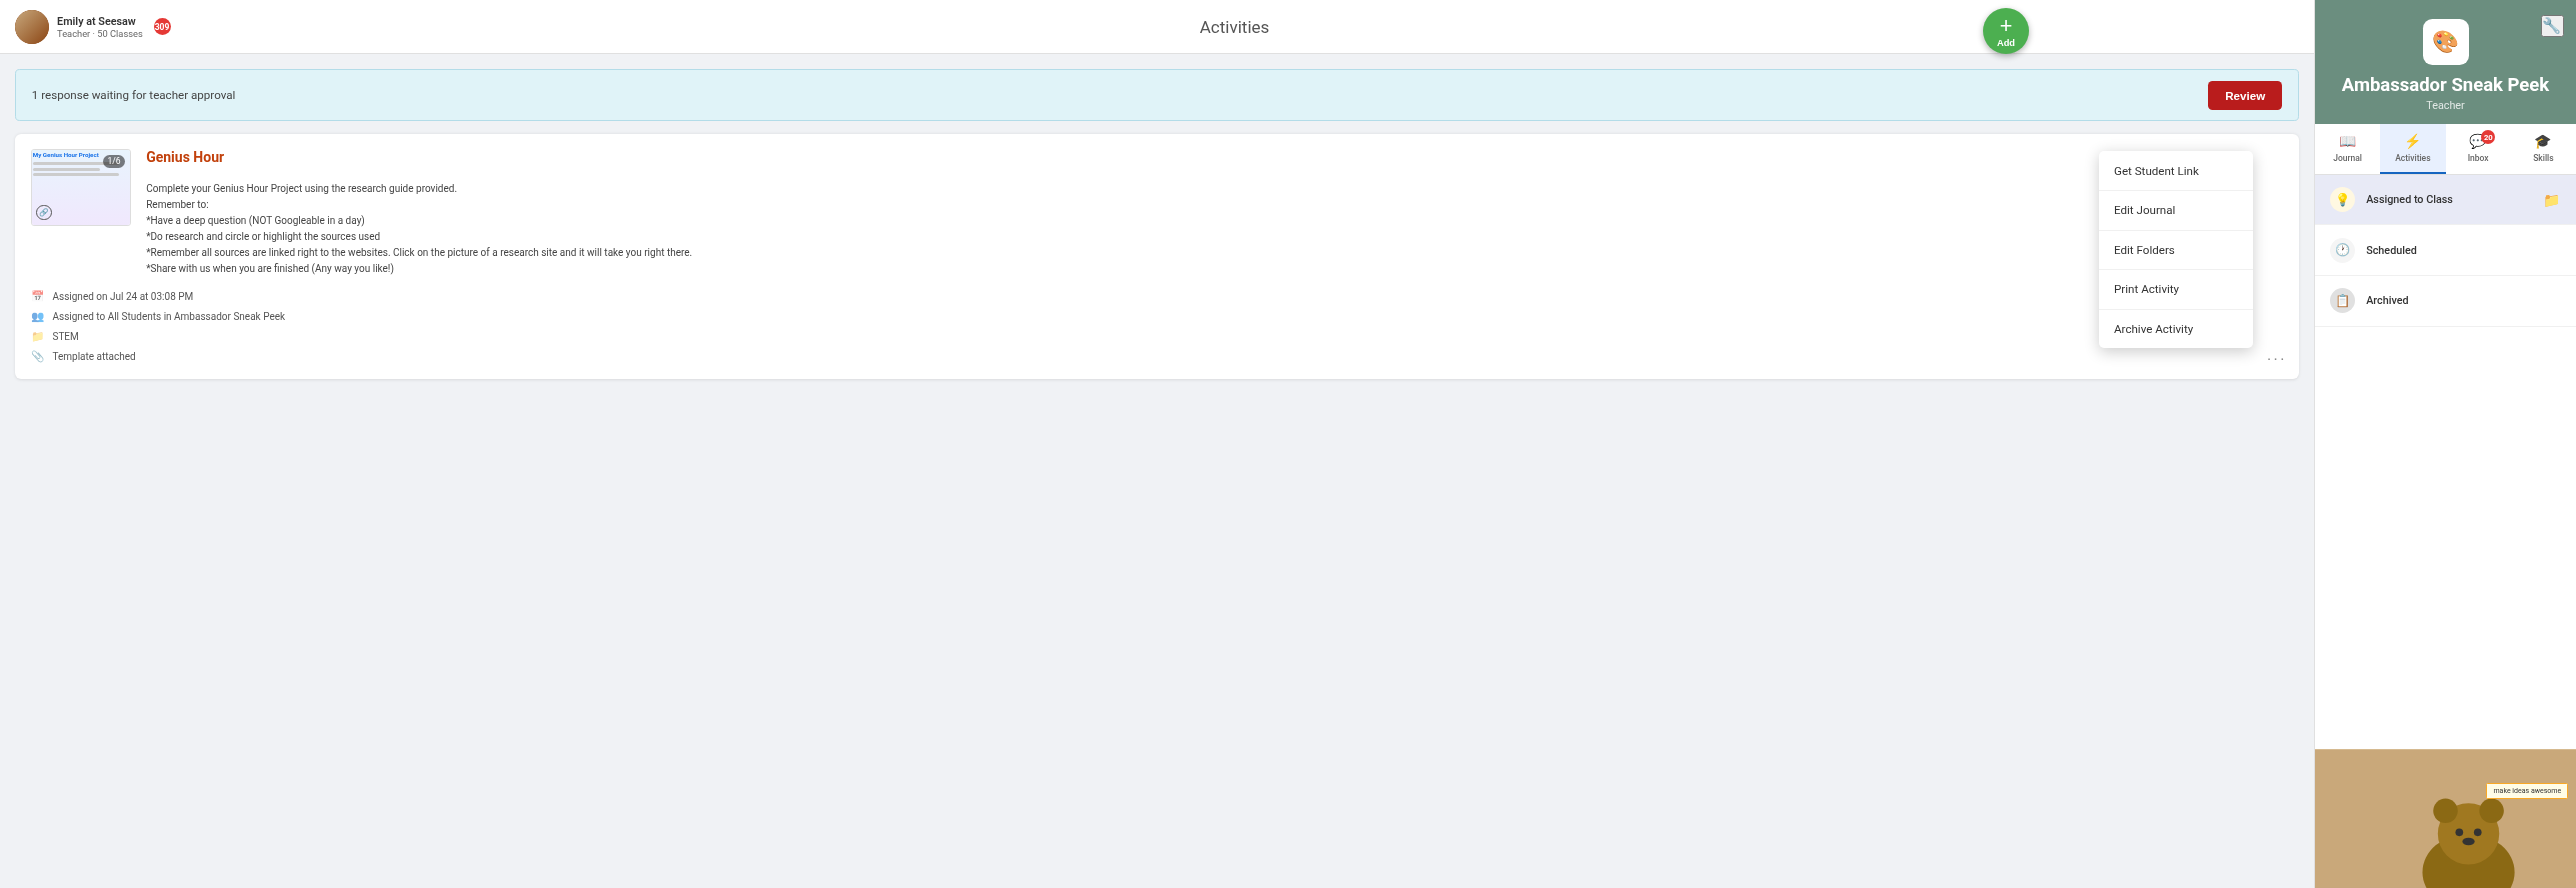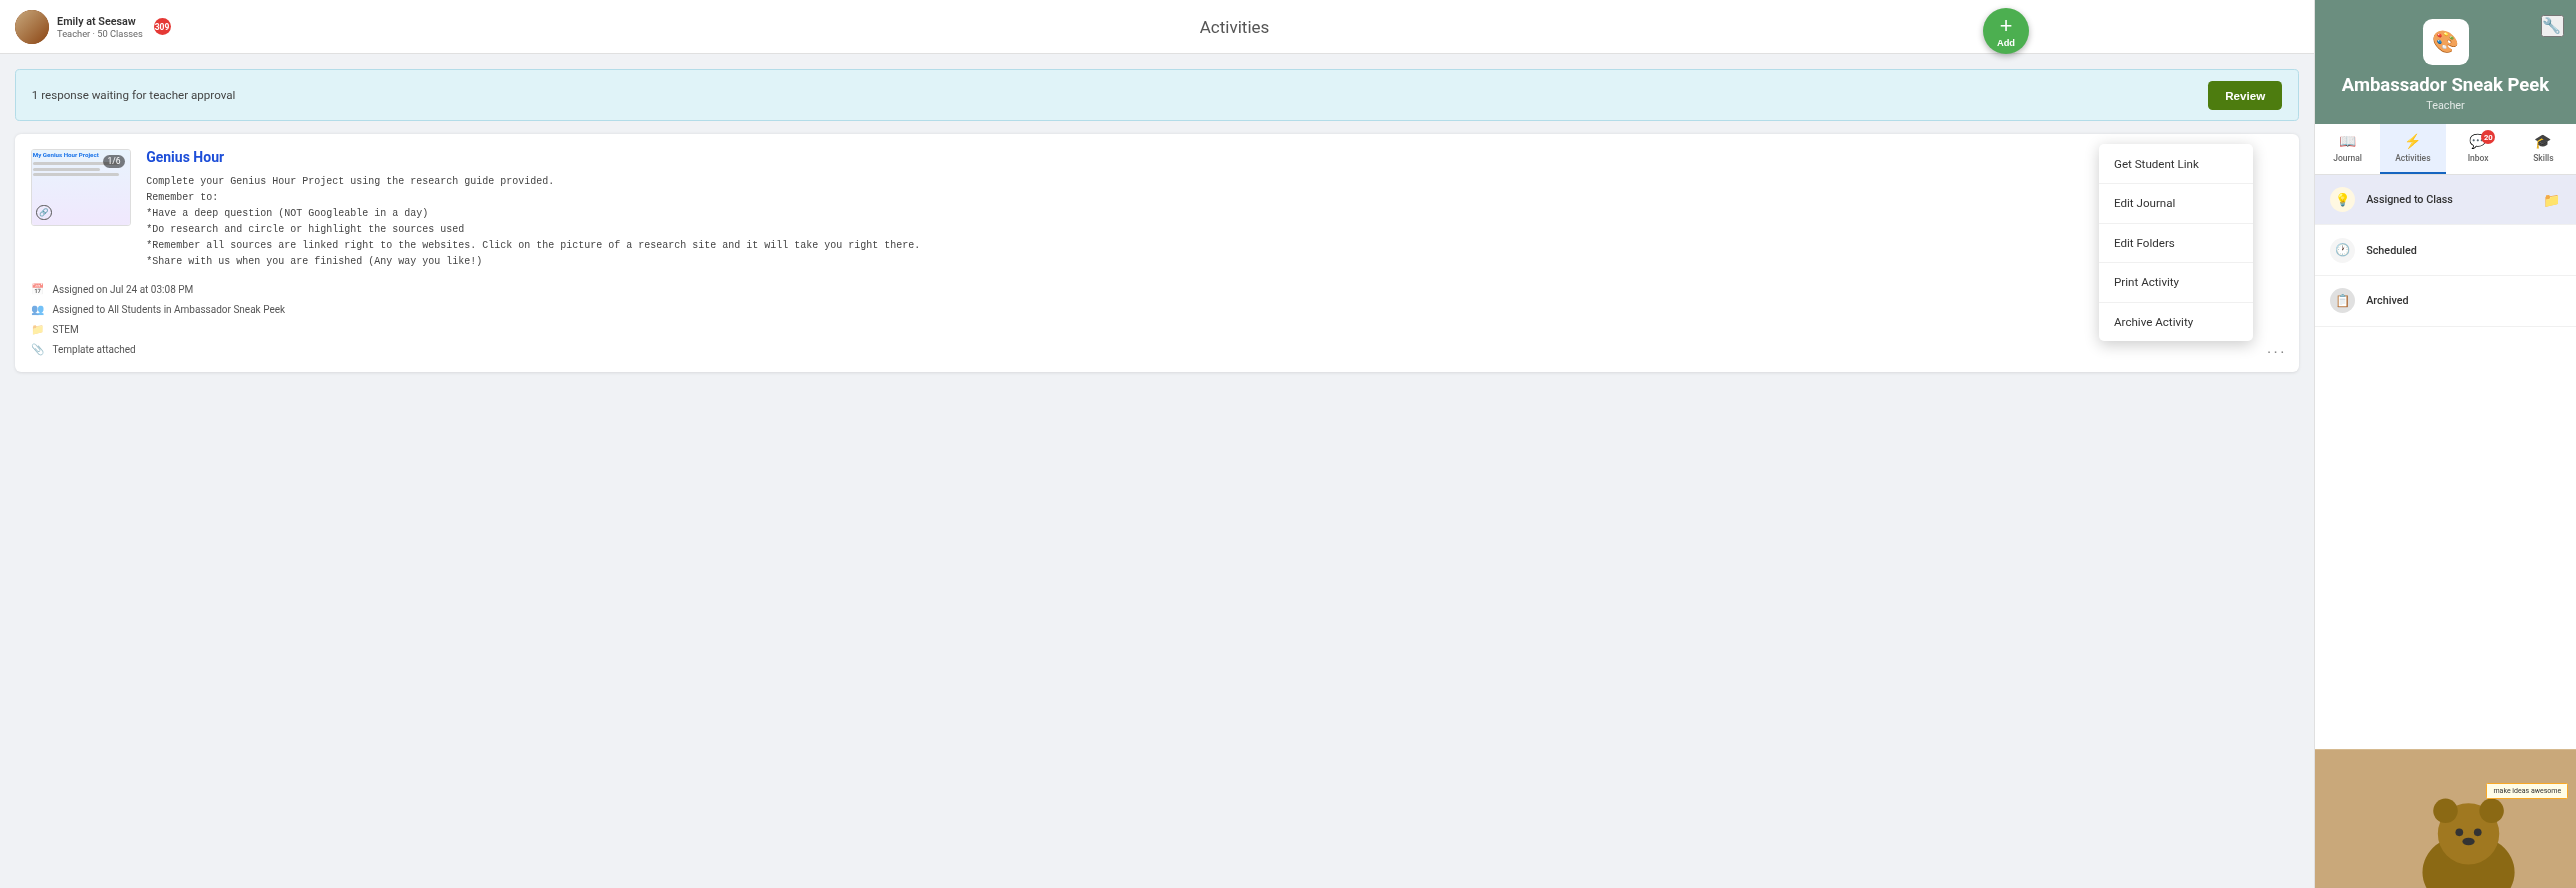--- a/index.html
+++ b/index.html
@@ -24,36 +24,36 @@
     
     .add-btn { position: absolute; right: 285px; top: 7.7px; width: 46px; height: 46px; background: #4caf50; border-radius: 50%; border: none; color: #fff; font-size: 21.6px; cursor: pointer; display: flex; flex-direction: column; align-items: center; justify-content: center; box-shadow: 0 2.3px 6.2px rgba(0,0,0,0.3); z-index: 20; }
     .add-btn .add-label { font-size: 9.3px; font-weight: 600; margin-top: -1.5px; }
 
     
     .content-area { flex: 1; overflow-y: auto; padding: 15.4px; }
 
     
     .approval-banner { background: #e0f3f8; border: 0.8px solid #b3dce8; border-radius: 4.6px; padding: 10.8px 15.4px; display: flex; align-items: center; justify-content: space-between; margin-bottom: 12.3px; gap: 40px; }
     .approval-text { font-size: 11.6px; color: #444; }
-    .review-btn { background: #4d7c0f; color: #fff; border: none; border-radius: 4.6px; padding: 7.7px 17px; font-size: 11.6px; font-weight: 600; cursor: pointer; }
+    .review-btn { background: #b91c1c; color: #fff; border: none; border-radius: 4.6px; padding: 7.7px 17px; font-size: 11.6px; font-weight: 600; cursor: pointer; }
 
     
     .activity-card { background: #fff; border-radius: 6.2px; padding: 15.4px; box-shadow: 0 0.8px 3.1px rgba(0,0,0,0.1); position: relative; }
     .card-top { display: flex; gap: 15.4px; margin-bottom: 12.3px; }
     .thumb { width: 100px; height: 77px; background: #f5f5f5; border: 0.8px solid #ddd; border-radius: 3.1px; display: flex; align-items: center; justify-content: center; flex-shrink: 0; position: relative; overflow: hidden; }
     .thumb-inner { width: 100%; height: 100%; background: linear-gradient(to bottom, #e8f4fd, #f0e8fd); display: flex; flex-direction: column; align-items: flex-start; padding: 1px; }
     .thumb-title { font-size: 6.2px; font-weight: 700; color: #1a73e8; margin-bottom: 3.1px; }
     .thumb-line { height: 3.1px; background: #ccc; border-radius: 1.5px; margin-bottom: 2.3px; width: 90%; }
     .thumb-line.short { width: 70%; }
     .thumb-counter { position: absolute; top: 4.6px; right: 4.6px; background: rgba(0,0,0,0.5); color: #fff; font-size: 8.5px; border-radius: 7.7px; padding: 1.5px 4.6px; }
     .thumb-link { position: absolute; bottom: 4.6px; left: 4.6px; width: 15.4px; height: 15.4px; border: 1.5px solid #555; border-radius: 50%; display: flex; align-items: center; justify-content: center; font-size: 7.7px; }
 
     .card-content { flex: 1; }
-    .activity-title { font-size: 14px; font-weight: 700; color: #1d4ed8; margin-bottom: 9px; }
-    .activity-desc { font-size: 10px; color: #444; line-height: 1.6; font-family: Liberation Mono, monospace; }
+    .activity-title { font-size: 14px; font-weight: 700; color: #c2410c; margin-bottom: 16px; }
+    .activity-desc { font-size: 10px; color: #444; line-height: 1.6; }
 
     
     .responses-bar { background: #f5f5f5; border: 0.8px solid #e0e0e0; border-radius: 4.6px; padding: 9.3px 12.3px; display: flex; align-items: center; justify-content: space-between; margin-bottom: 12.3px; }
     .responses-text { font-size: 10px; color: #555; }
     .add-response-btn { background: #4caf50; color: #fff; border: none; border-radius: 15.4px; padding: 6.2px 14px; font-size: 10.8px; font-weight: 600; cursor: pointer; display: flex; align-items: center; gap: 4.6px; }
 
     
     .meta-info { display: flex; flex-direction: column; gap: 6.2px; }
     .meta-row { display: flex; align-items: center; gap: 7.7px; font-size: 10px; color: #555; }
     .meta-icon { width: 14px; height: 14px; opacity: 0.6; display: flex; align-items: center; justify-content: center; font-size: 10.8px; }

